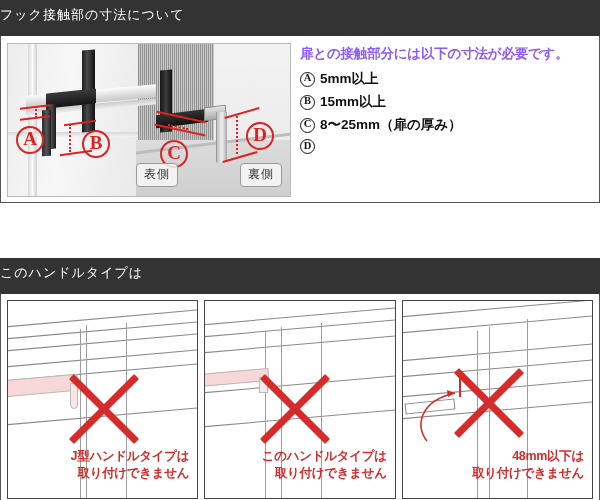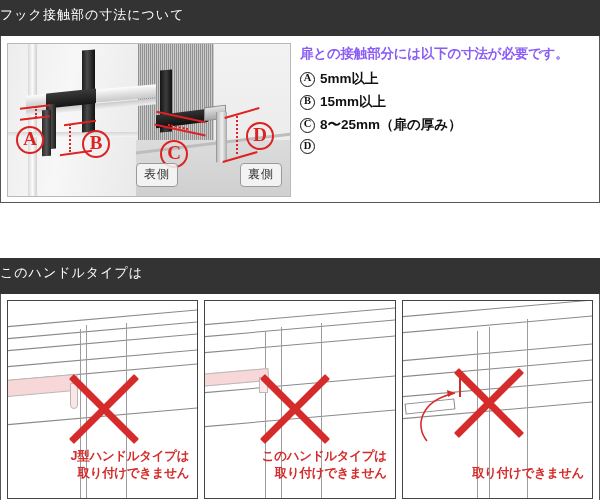--- a/index.html
+++ b/index.html
@@ -428,20 +428,21 @@
           <polygon points="42,14 34,11 35,18" fill="#d52b2b"></polygon>
         </svg>
         <div class="rline" style="left:56px; top:72px; width:2px; height:22px; background:#d52b2b;"></div>
         <div class="rdots" style="left:56px; top:72px; height:24px; border-color:#d52b2b;"></div>
 
         <div class="xmark" style="left:40px; top:56px;">
           <i class="a"></i>
             <i class="b"></i>
         </div>
         <div class="caption" style="bottom:16px;">
+          <span>48mm以下は</span>
           <span>取り付けできません</span>
         </div>
       </div>
 
     </div>
   </div>
 
 </div>
 
 </body></html>

